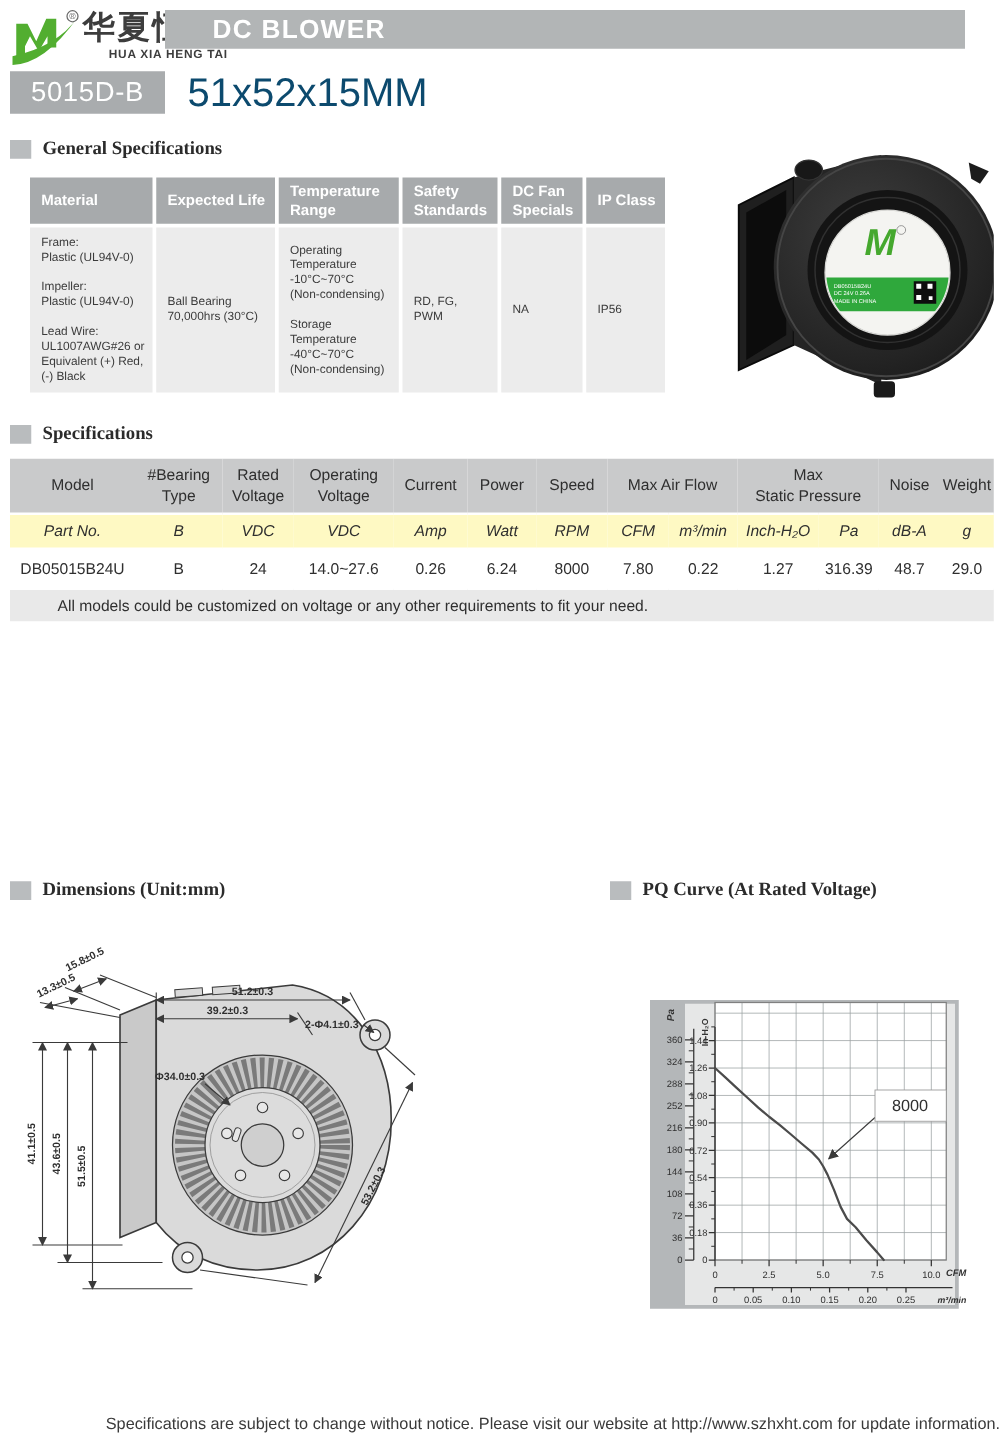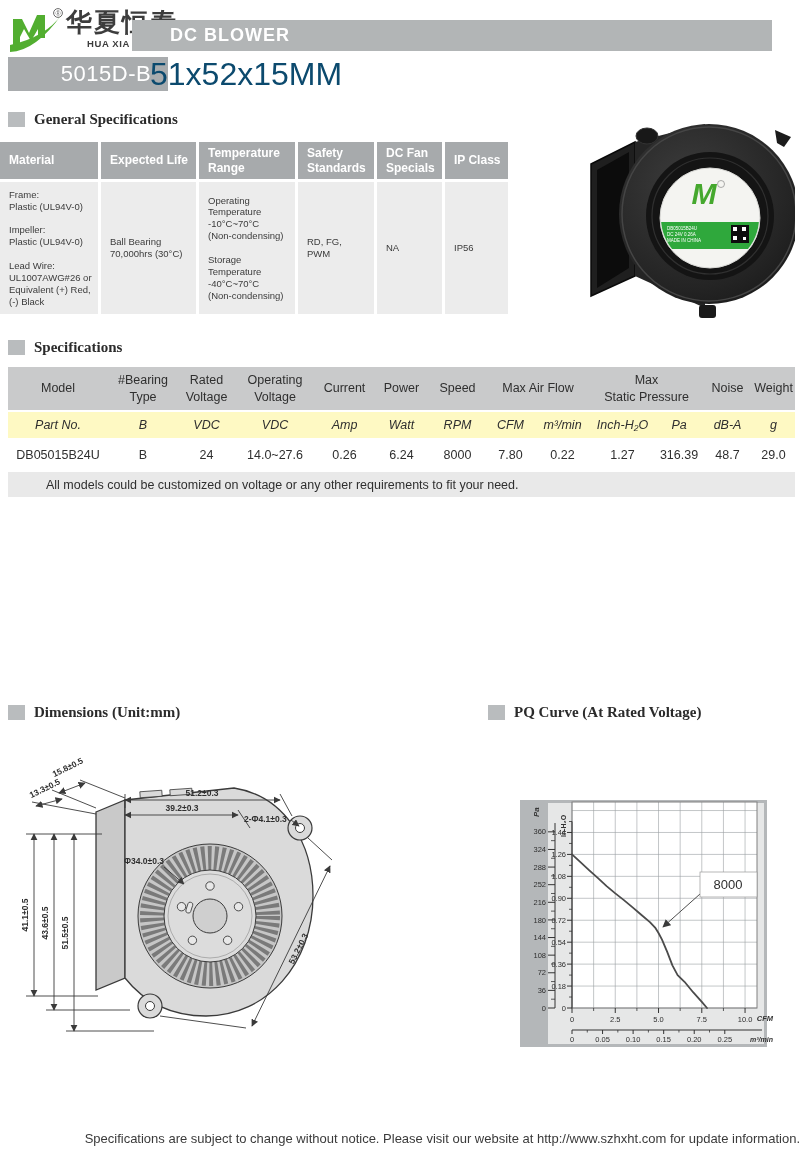--- a/index.html
+++ b/index.html
@@ -5,36 +5,36 @@
   html,body { margin:0; padding:0; background:#fff; }
   .page { position:relative; width:800px; height:1152px; background:#fff;
           font-family:"Liberation Sans", sans-serif; overflow:hidden; }
 
   
   .logo-svg { position:absolute; left:8px; top:7px; }
   .cn-name { position:absolute; left:66px; top:8px; font-size:26px; font-weight:bold;
              color:#3d3d3d; letter-spacing:2px; line-height:1.1; font-family:"DejaVu Sans",sans-serif; }
   .en-name { position:absolute; left:67px; top:38px; font-size:9.5px; font-weight:bold;
              color:#3d3d3d; letter-spacing:0.6px;margin-left:20px; }
-  .banner { position:absolute; left:132px; top:20px; width:640px; height:31px;
-            background:#b2b5b6; color:#fff; font-size:18px; font-weight:bold;
+  .banner { position:absolute; left:132px; top:8px; width:640px; height:31px;
+            background:#b2b5b6; color:#fff; font-size:21px; font-weight:bold;
             letter-spacing:1px; line-height:31px; padding-left:38px; box-sizing:border-box; }
 
   
   .badge { position:absolute; left:8px; top:57px; width:124px; height:34px; background:#a9acae;
-           color:#fff; font-size:22px; text-align:center; line-height:34px; letter-spacing:0.5px;padding-left:36px; }
+           color:#fff; font-size:22px; text-align:center; line-height:34px; letter-spacing:0.5px; }
   .size-title { position:absolute; left:150px; top:56px; font-size:32px; color:#0c4a6e; }
 
   
   .sec { position:absolute; display:flex; align-items:center; gap:9px; height:16px; }
   .sq { width:17px; height:15px; background:#b9bcbe; flex:0 0 auto; }
   .sec-label { font-size:15px; font-weight:bold; color:#2b2b2b; white-space:nowrap;font-family:Liberation Serif, serif; }
 
   
-  .gtable { position:absolute; left:0; top:142px; display:grid;
+  .gtable { position:absolute; left:24px; top:142px; display:grid;
             grid-template-columns:98px 95px 96px 76px 65px 63px; column-gap:3px; row-gap:3px; }
   .gth { background:#a7aaac; color:#fff; font-weight:bold; font-size:12px; line-height:1.25;
          min-height:37px; display:flex; align-items:center; padding:2px 4px 2px 9px;
          white-space:pre-line; box-sizing:border-box; }
   .gtd { background:#ececec; color:#3b3b3b; font-size:9.5px; line-height:1.25; height:132px;
          display:flex; align-items:center; padding:4px 4px 4px 9px; white-space:pre-line;
          box-sizing:border-box; overflow:hidden; }
 
   
   .stable-wrap { position:absolute; left:8px; top:367px; width:787px; }

